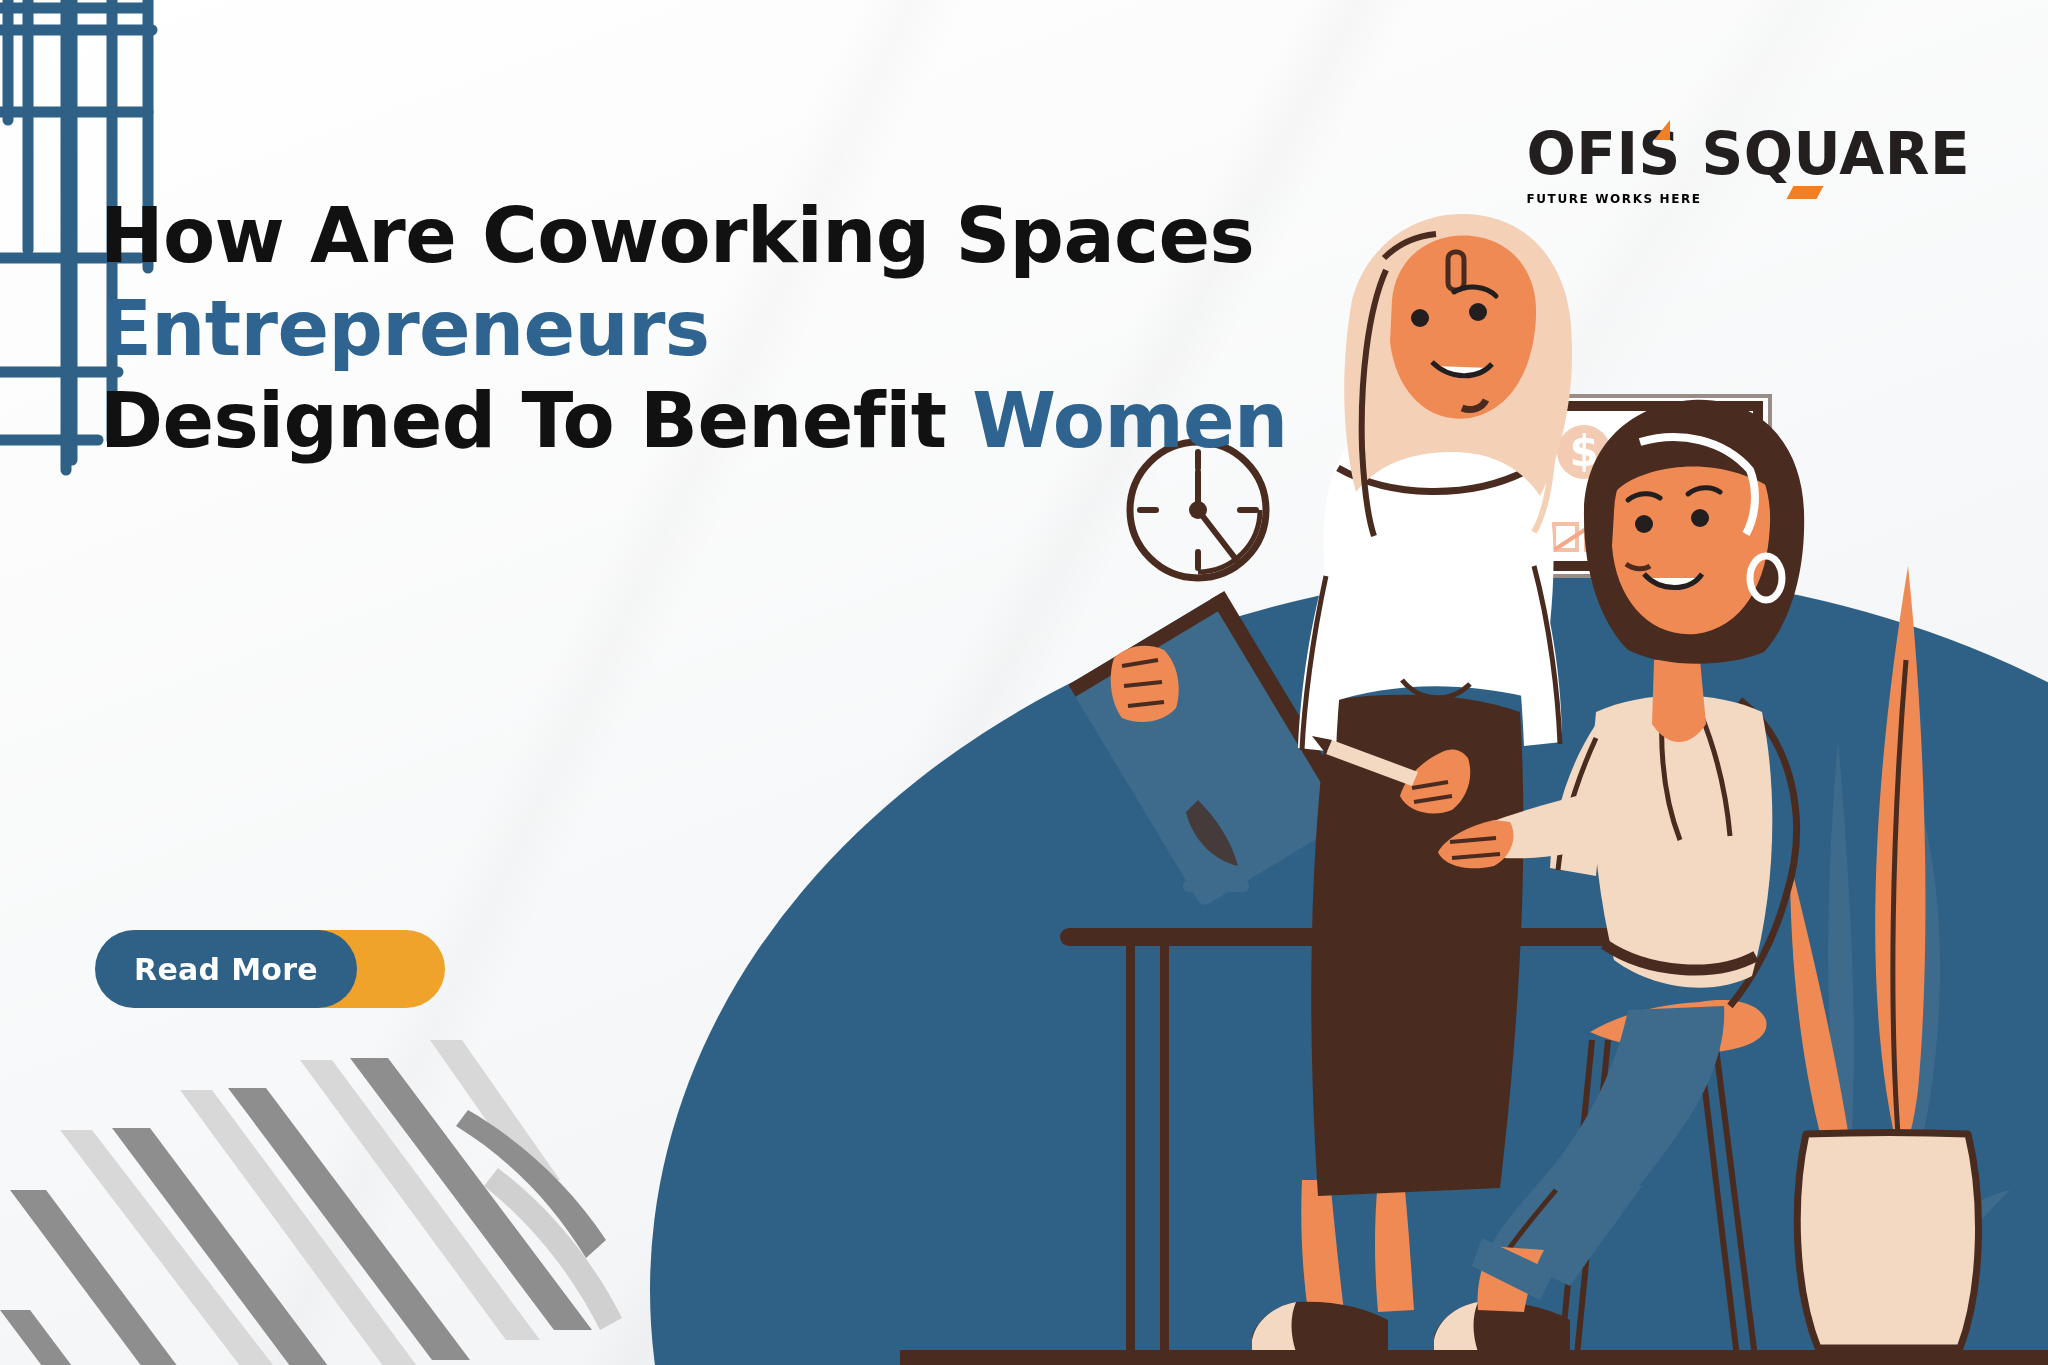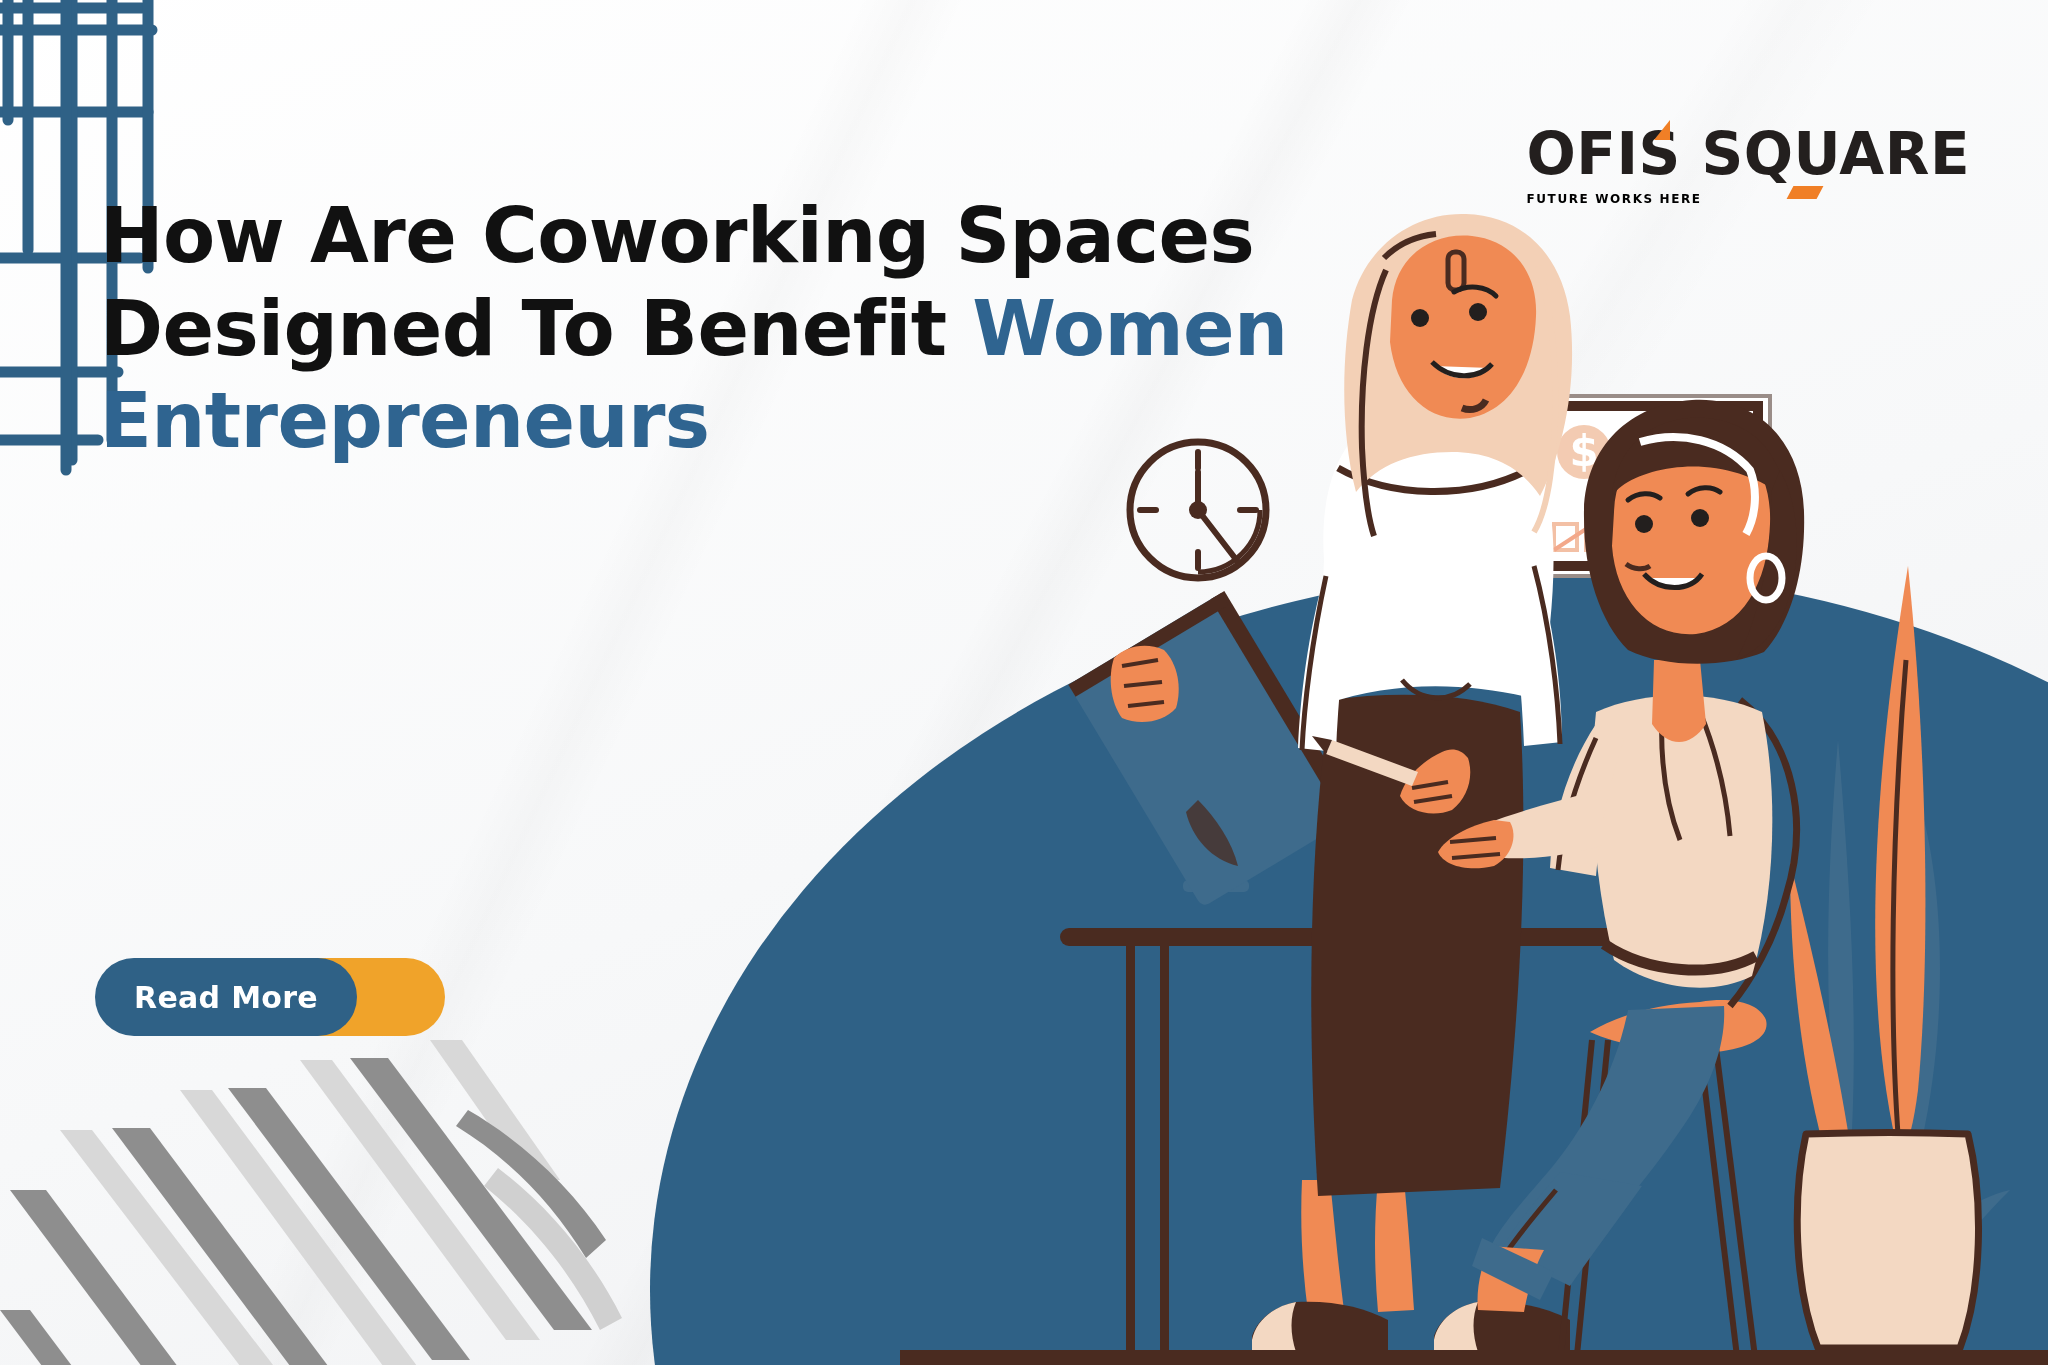--- a/index.html
+++ b/index.html
@@ -39,21 +39,21 @@
     color:#111111;
     font-family:"DejaVu Sans", sans-serif;
   }
   .headline .accent { color:#2F6490; }
   .hl-line { display:block; white-space:nowrap; }
 
   
   .cta-wrap {
     position:absolute;
     left:95px; top:930px;
-    width:350px; height:78px;margin-top:28px;
+    width:350px; height:78px;
   }
   .cta-orange {
     position:absolute; left:60px; top:0;
     width:290px; height:78px;
     background:#F0A32A;
     border-radius:39px;
   }
   .cta-blue {
     position:absolute; left:0; top:0;
     width:262px; height:78px;
@@ -343,24 +343,24 @@
         <path d="M1626,564 C1634,570 1644,570 1650,566" fill="none" stroke="#4A2B20" stroke-width="5"></path>
       </g>
 
       <rect x="900" y="1350" width="1148" height="15" fill="#4A2B20"></rect>
 
     </g>
   </svg>
 
   <h1 class="headline">
     <span class="hl-line">How Are Coworking Spaces</span>
+    <span class="hl-line accent">Entrepreneurs</span>
     <span class="hl-line">
       <span>Designed To Benefit </span><span class="accent">Women</span>
     </span>
-    <span class="hl-line accent">Entrepreneurs</span>
   </h1>
 
   <div class="cta-wrap">
     <div class="cta-orange"></div>
     <div class="cta-blue">Read More</div>
   </div>
 
   <div class="logo">
     <div class="logo-main">
       <span>OFIS SQUARE</span>

